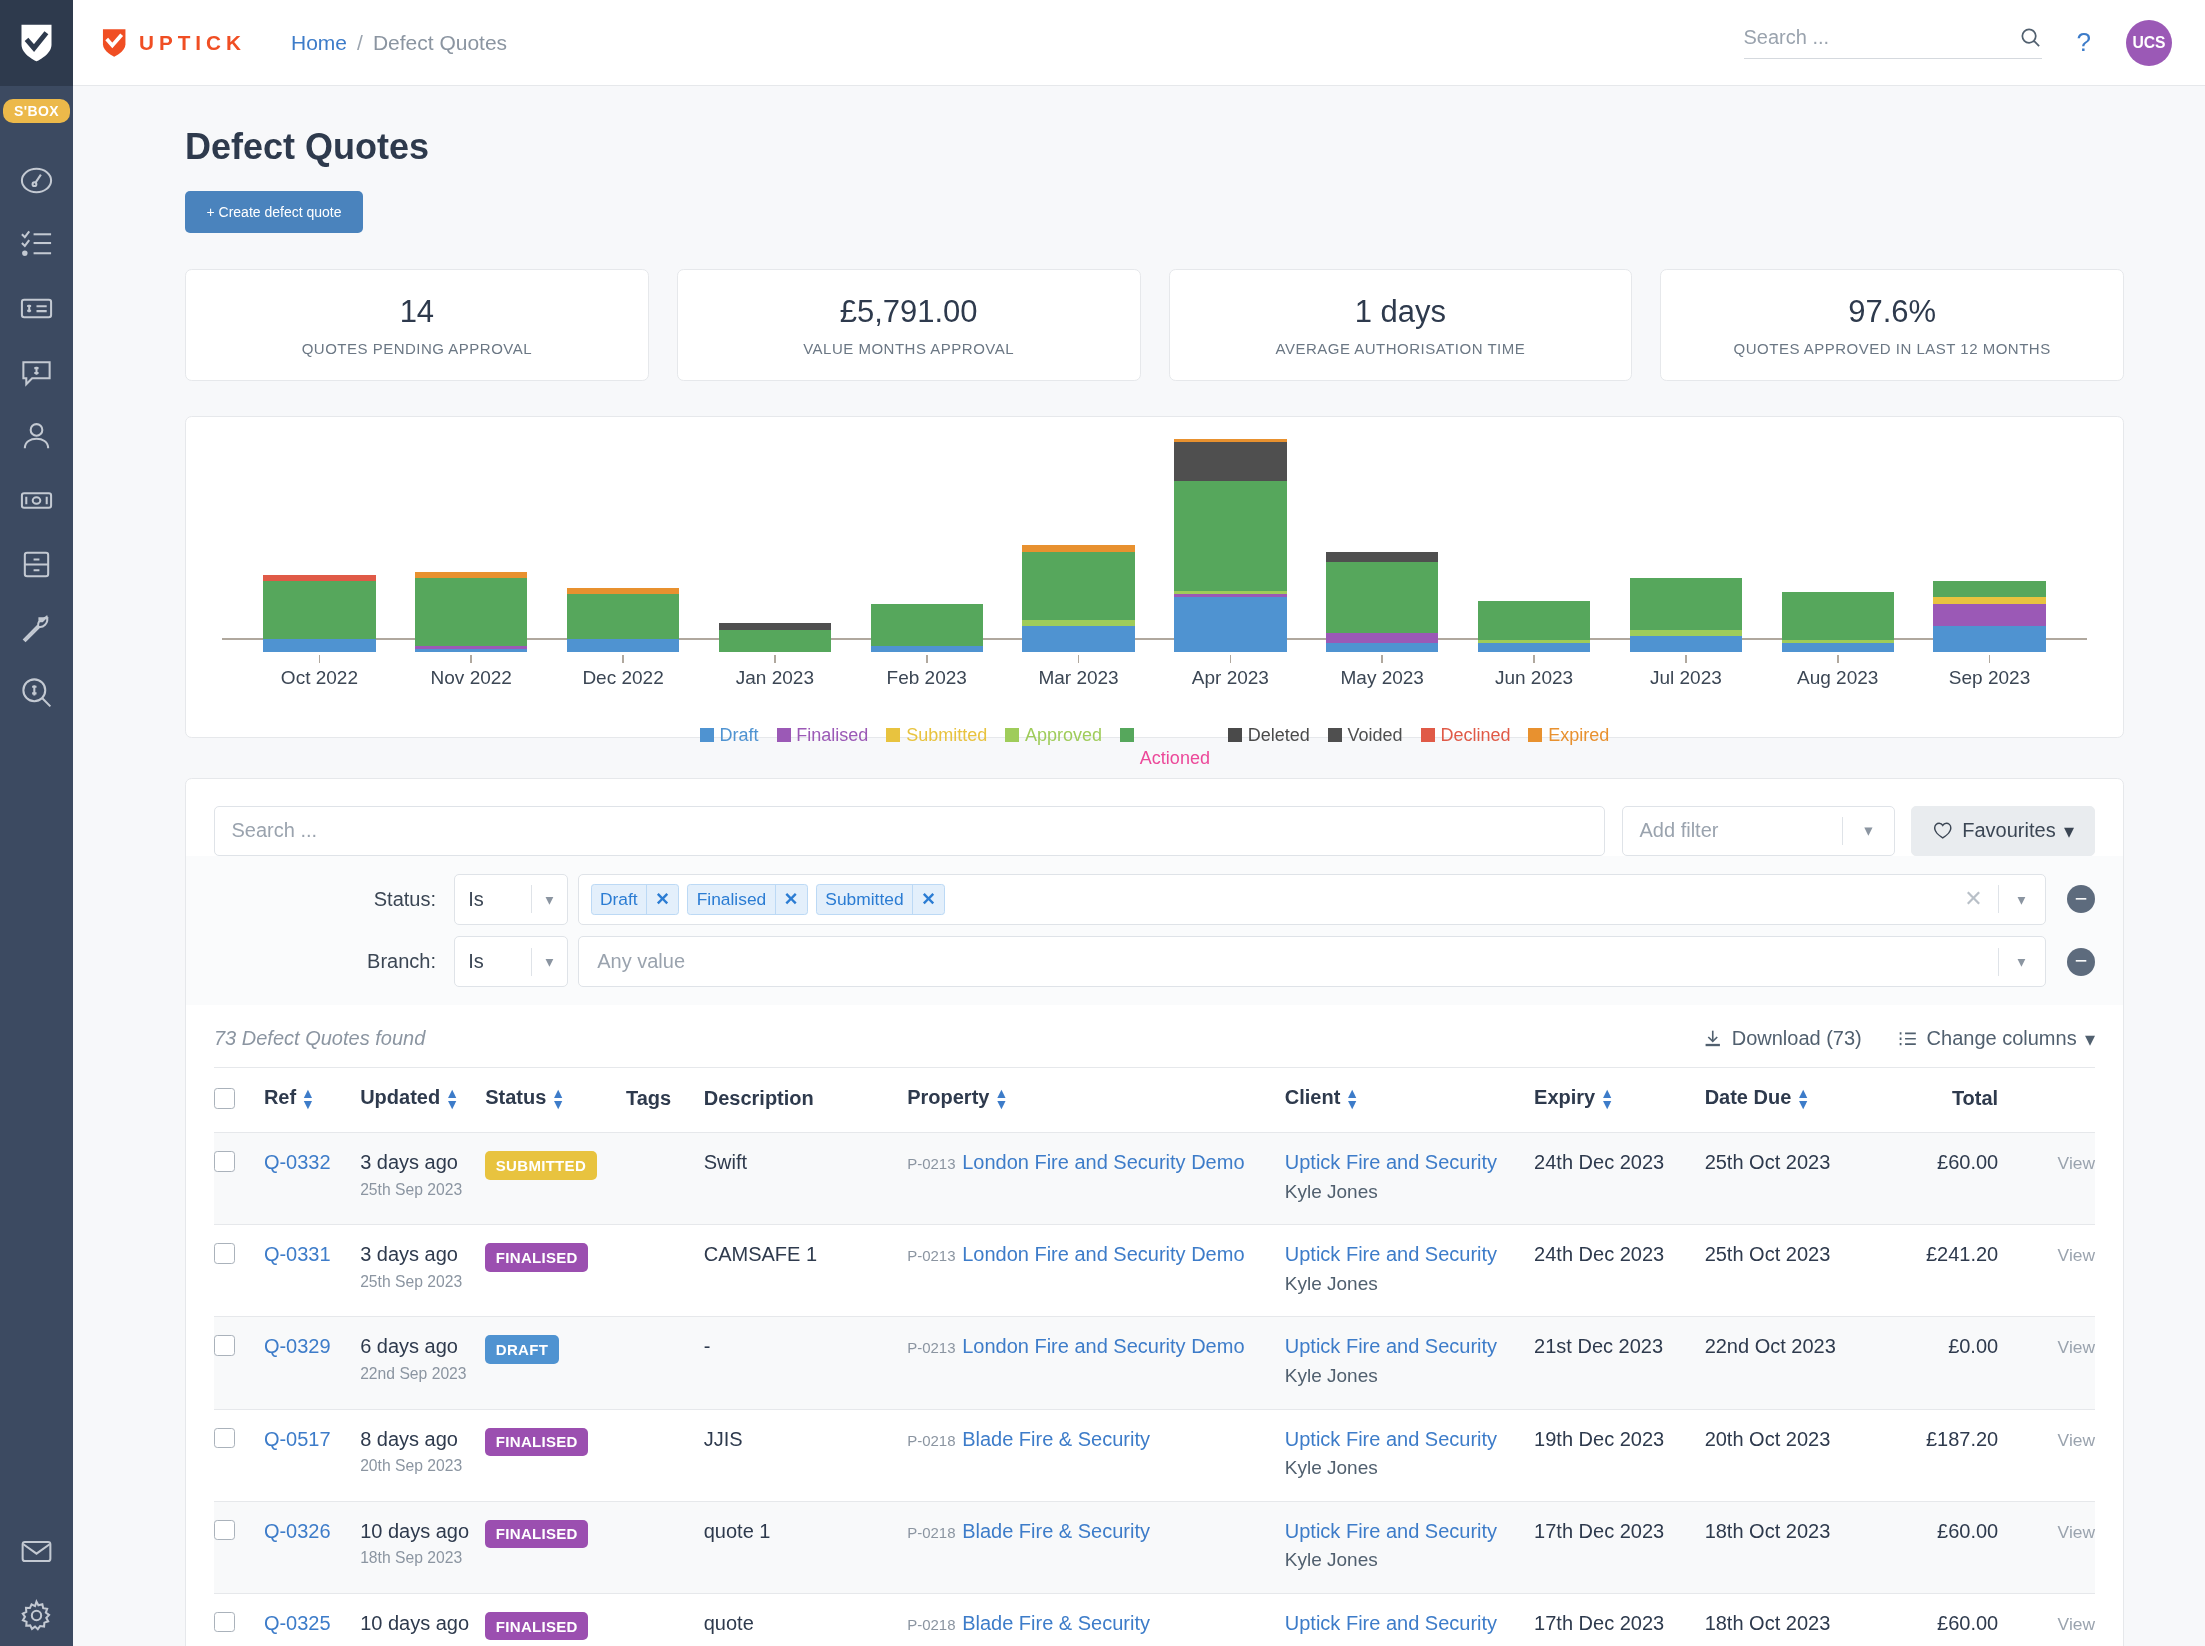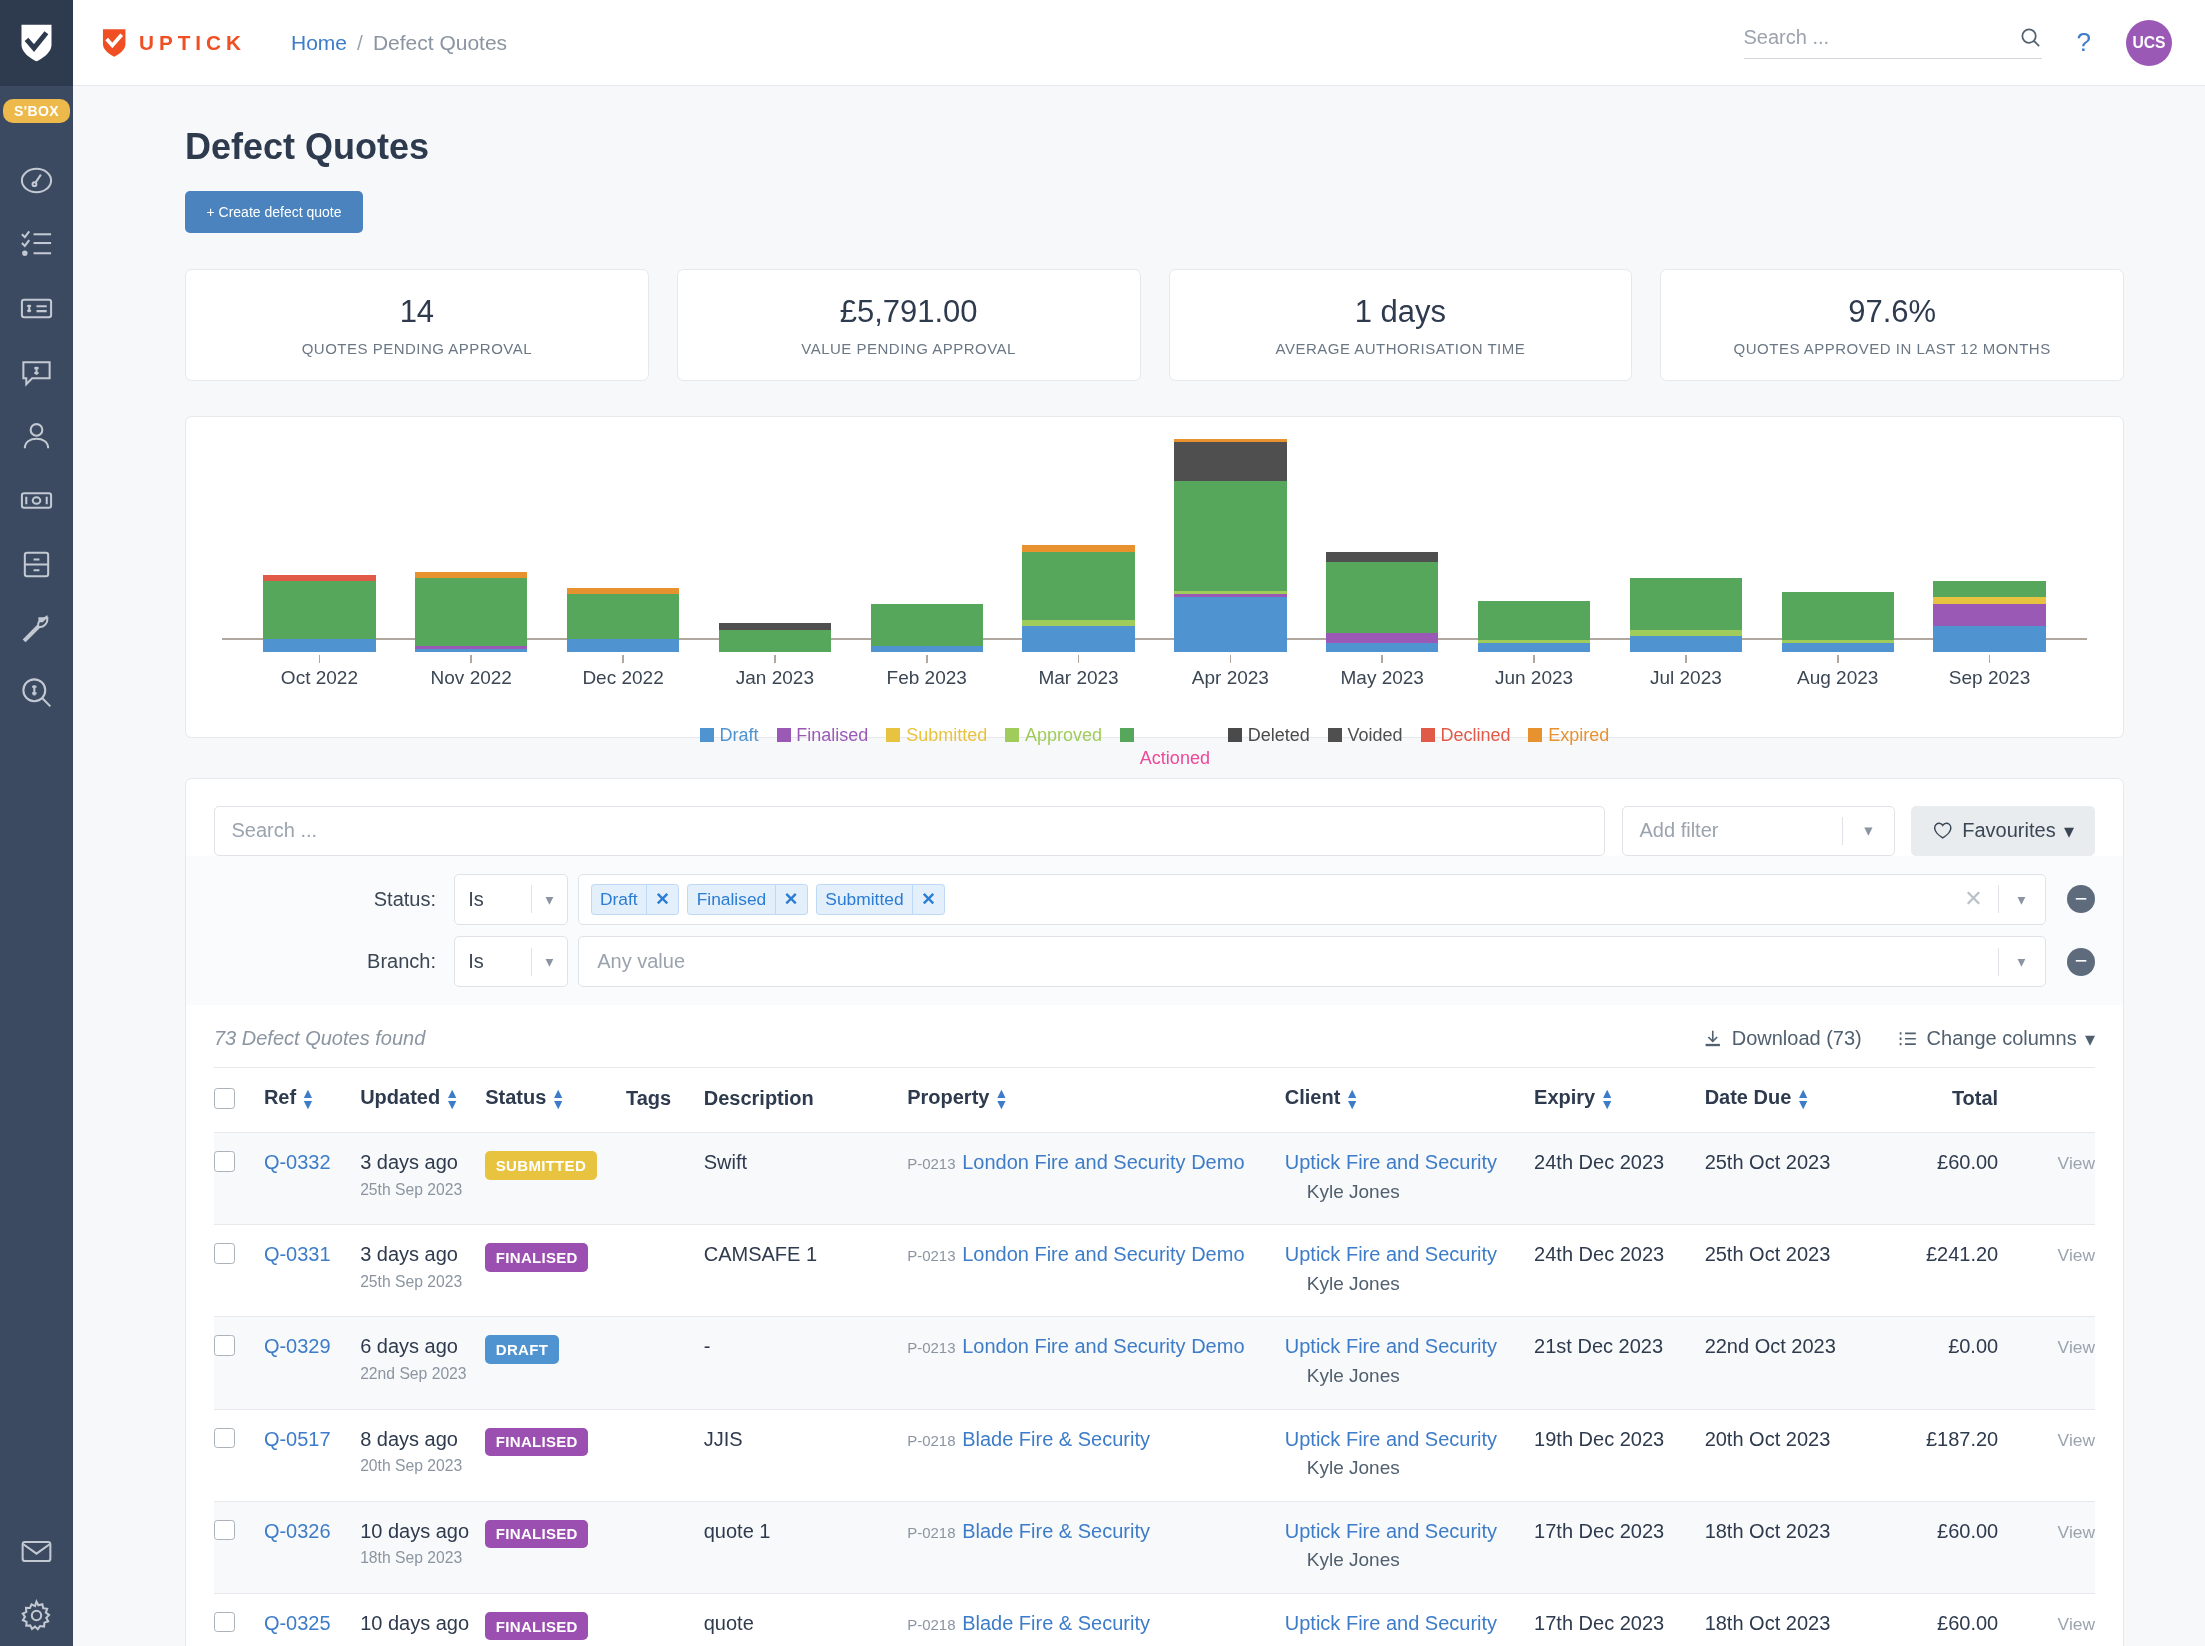--- a/index.html
+++ b/index.html
@@ -167,21 +167,21 @@
   table { width: 100%; border-collapse: collapse; }
   thead th {
     text-align: left; font-size: 20px; color: #2e3a4d; font-weight: bold;
     padding: 18px 0 22px 0; border-top: 0.8px solid #e6e8eb; white-space: nowrap;
   }
   .sortico { display: inline-block; margin-left: 5px; color: #3d7cc9; font-size: 14px; line-height: .8; vertical-align: middle; }
   .sortico i { display: block; font-style: normal; }
   tbody td { padding: 18px 0 21.5px 0; border-top: 0.8px solid #e6e8eb; font-size: 20px; color: #2e3a4d; vertical-align: top; }
   tbody tr.alt td { background: #f8f9fa; }
   .cell-sub { font-size: 15.7px; color: #8b95a1; margin-top: 6.6px; }
-  .cell-sub2 { font-size: 19px; color: #51606f; margin-top: 6.6px; margin-left: 22px; }
+  .cell-sub2 { font-size: 19px; color: #51606f; margin-top: 6.6px; }
   .lnk { color: #3d7cc9; text-decoration: none; cursor: pointer; }
   .pref { font-size: 15px; color: #8b95a1; margin-right: 6.6px; }
   .badge {
     display: inline-block; color: #fff; font-size: 15px; font-weight: bold;
     padding: 5.8px 10.7px; border-radius: 5px; letter-spacing: 0.3px;
   }
   .chk { width: 20.7px; height: 20.7px; border: 1.7px solid #aab2bb; border-radius: 3.3px; background: #fff; cursor: pointer; }
   .view { color: #9aa3ae; font-size: 17.4px; cursor: pointer; }
   .c-ref { width: 98px; } .c-upd { width: 126px; } .c-sta { width: 142px; }
   .c-tag { width: 79px; } .c-des { width: 207px; } .c-pro { width: 388px; }
@@ -317,21 +317,21 @@
       <button class="create-btn">+ Create defect quote</button>
 
       
       <section class="stats">
         <div class="stat-card">
           <div class="stat-val">14</div>
           <div class="stat-lbl">QUOTES PENDING APPROVAL</div>
         </div>
         <div class="stat-card">
           <div class="stat-val">£5,791.00</div>
-          <div class="stat-lbl">VALUE PENDING APPROVAL</div>
+          <div class="stat-lbl">VALUE MONTHS APPROVAL</div>
         </div>
         <div class="stat-card">
           <div class="stat-val">1 days</div>
           <div class="stat-lbl">AVERAGE AUTHORISATION TIME</div>
         </div>
         <div class="stat-card">
           <div class="stat-val">97.6%</div>
           <div class="stat-lbl">QUOTES APPROVED IN LAST 12 MONTHS</div>
         </div>
       </section>

